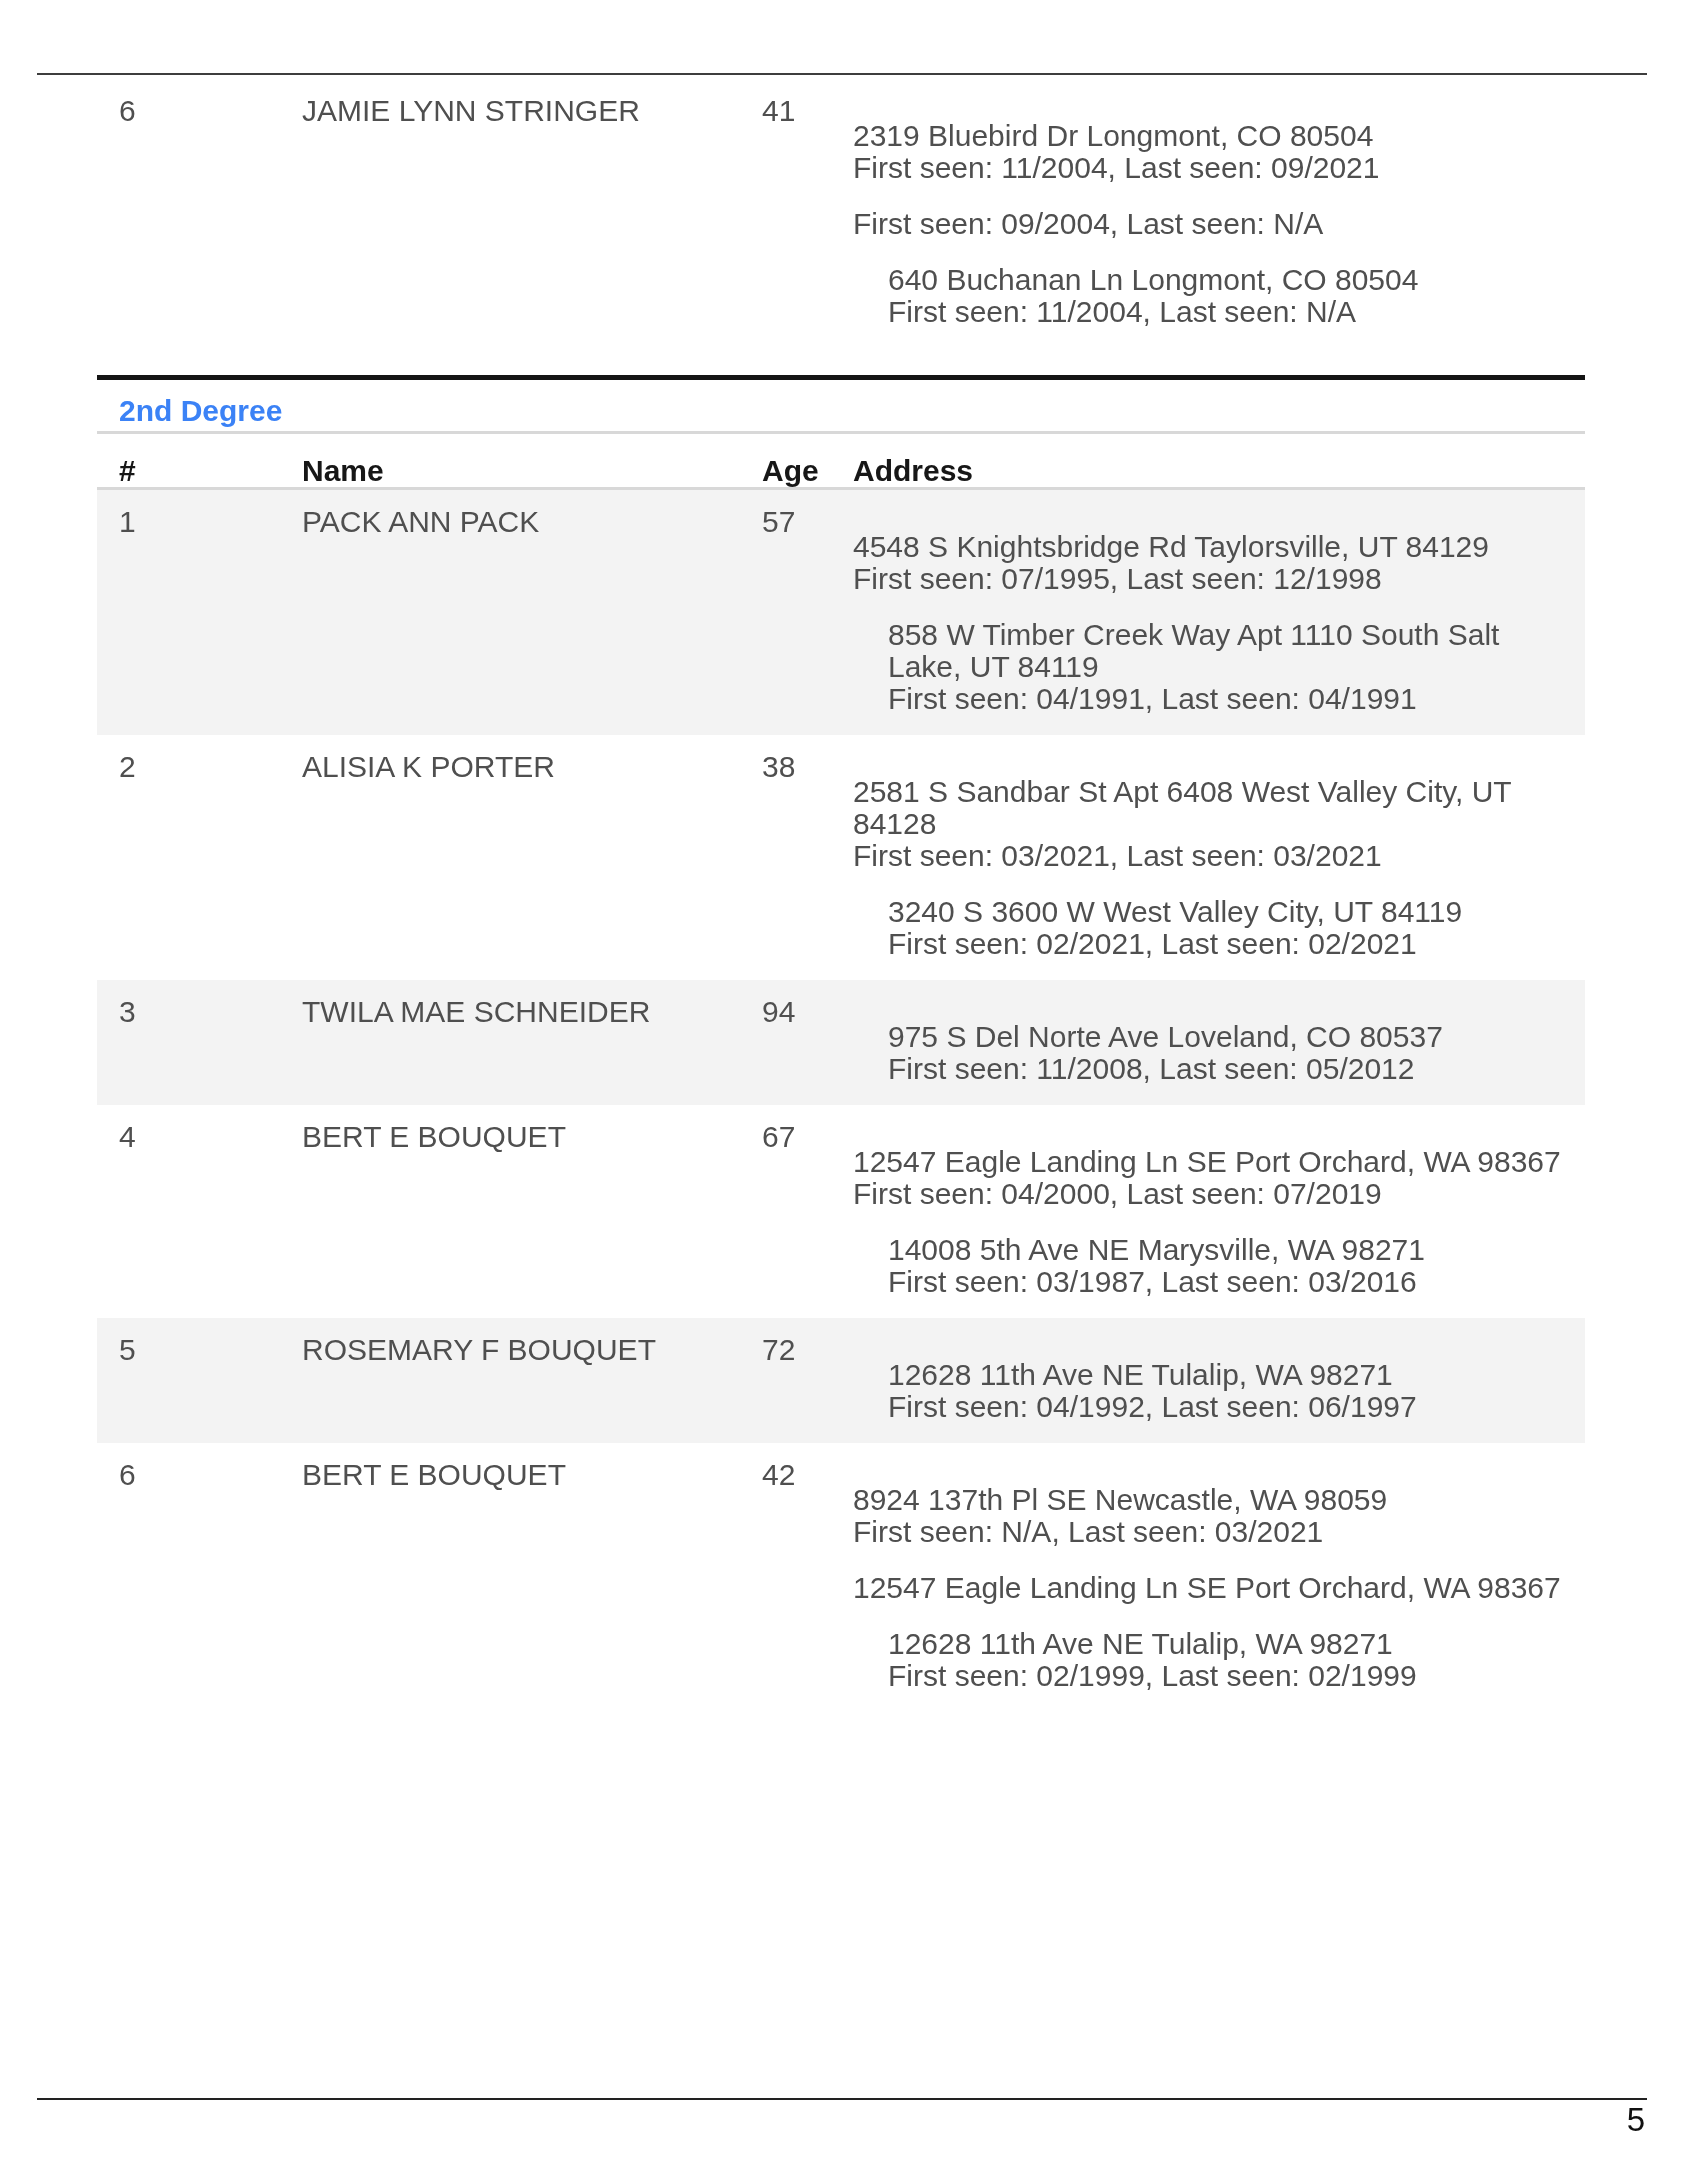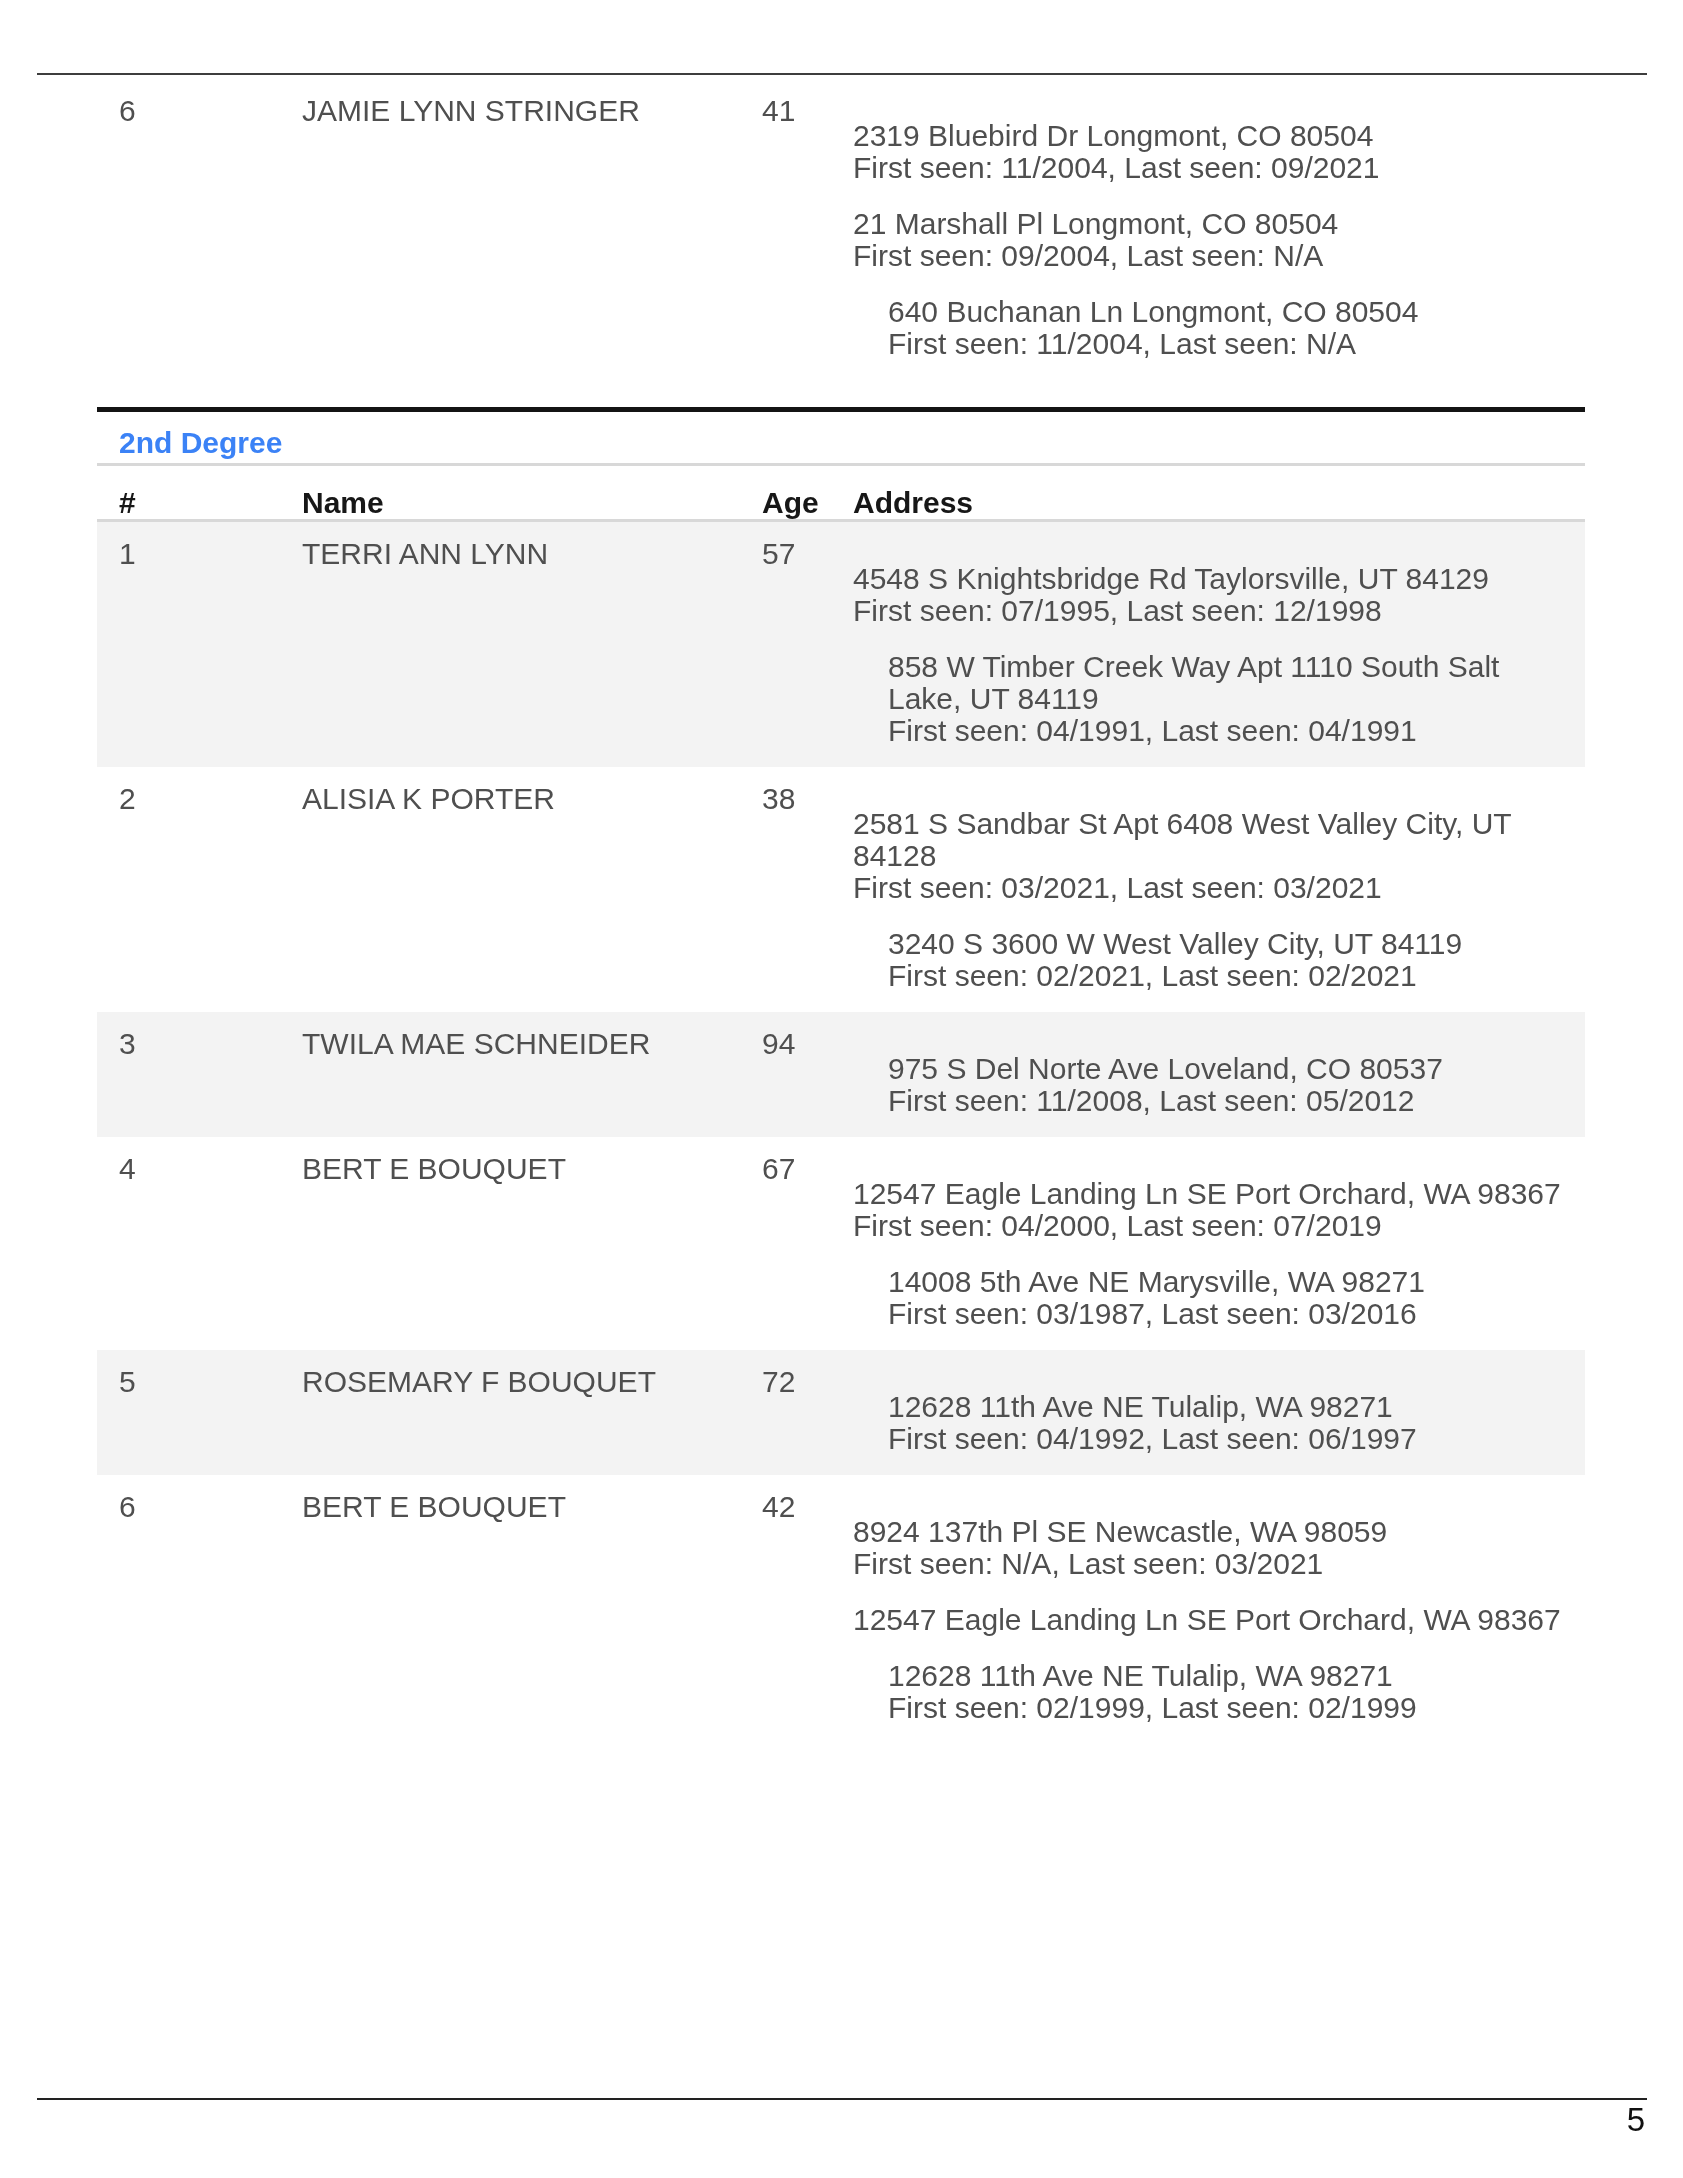--- a/index.html
+++ b/index.html
@@ -92,21 +92,20 @@
         <div class="row">
     <div class="c-num">6</div>
     <div class="c-name">JAMIE LYNN STRINGER</div>
     <div class="c-age">41</div>
     <div class="c-addr">
             <div class="addr">
     <div>2319 Bluebird Dr Longmont, CO 80504</div>
     <div>First seen: 11/2004, Last seen: 09/2021</div>
   </div>
             <div class="addr">
-    <div>21 Marshall Pl Longmont, CO 80504</div>
     <div>First seen: 09/2004, Last seen: N/A</div>
   </div>
             <div class="addr">
     <div>640 Buchanan Ln Longmont, CO 80504</div>
     <div>First seen: 11/2004, Last seen: N/A</div>
   </div>
           </div>
   </div>
       </div>
   </section>
@@ -118,21 +117,21 @@
     <div class="tablewrap">
       <div class="thead">
         <div class="c-num">#</div>
         <div>Name</div>
         <div>Age</div>
         <div>Address</div>
       </div>
       <div class="tbody">
           <div class="row">
     <div class="c-num">1</div>
-    <div class="c-name">TERRI ANN LYNN</div>
+    <div class="c-name">PACK ANN PACK</div>
     <div class="c-age">57</div>
     <div class="c-addr">
               <div class="addr">
     <div>4548 S Knightsbridge Rd Taylorsville, UT 84129</div>
     <div>First seen: 07/1995, Last seen: 12/1998</div>
   </div>
               <div class="addr">
     <div>858 W Timber Creek Way Apt 1110 South Salt Lake, UT 84119</div>
     <div>First seen: 04/1991, Last seen: 04/1991</div>
   </div>

